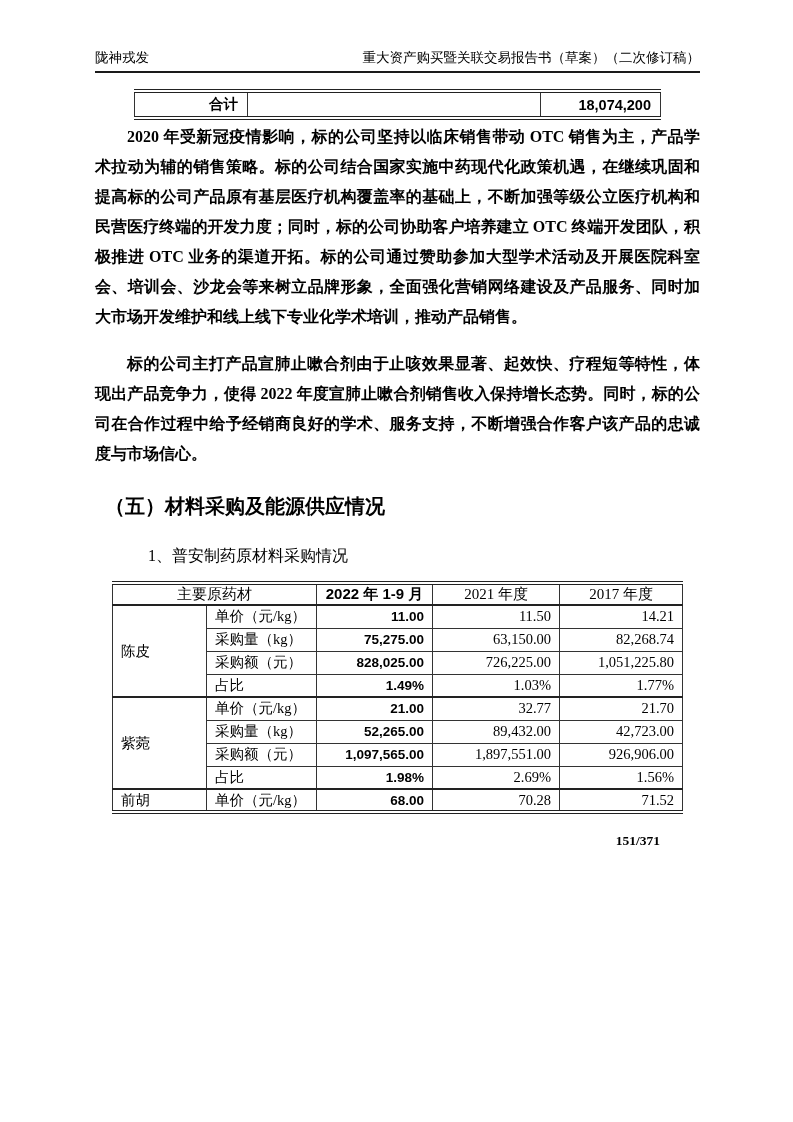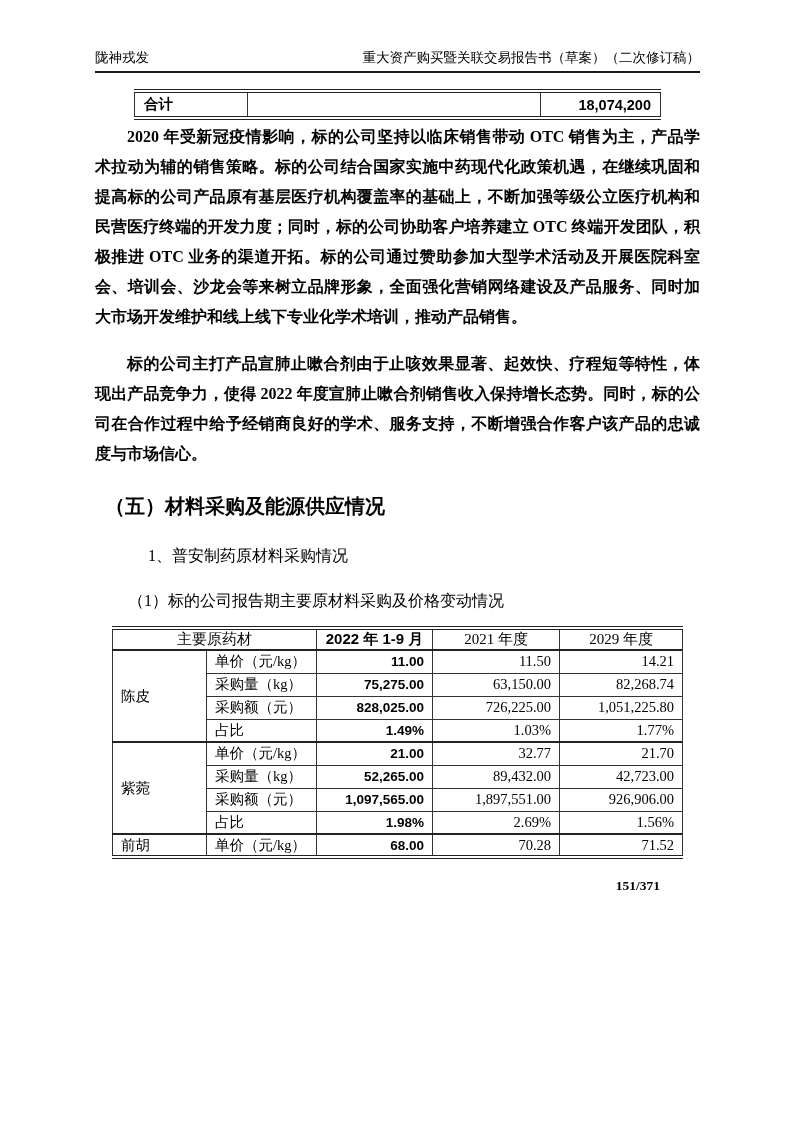--- a/index.html
+++ b/index.html
@@ -38,21 +38,21 @@
     border-right: 1px solid #333333;
     table-layout: fixed;
   }
   .carry-table td {
     border-left: 1px solid #333333;
     border-right: 1px solid #333333;
     height: 27px;
     font-size: 14.5px;
     padding: 0 9px;
   }
-  .carry-label { width: 113px; text-align: left; font-weight: bold; font-family: "Liberation Sans", sans-serif; }
+  .carry-label { width: 113px; text-align: right; font-weight: bold; font-family: "Liberation Sans", sans-serif; }
   .carry-blank { width: 293px; }
   .carry-value { width: 120px; text-align: right; font-weight: bold; font-family: "Liberation Sans", sans-serif; }
   
   .body-text { margin-top: 2px; }
   .body-text p {
     margin: 0 0 17px 0;
     font-size: 16px;
     line-height: 30px;
     text-align: justify;
     text-indent: 2em;
@@ -144,36 +144,35 @@
     </tbody>
       </table>
 
     <div class="body-text">
       <p>2020 年受新冠疫情影响，标的公司坚持以临床销售带动 OTC 销售为主，产品学术拉动为辅的销售策略。标的公司结合国家实施中药现代化政策机遇，在继续巩固和提高标的公司产品原有基层医疗机构覆盖率的基础上，不断加强等级公立医疗机构和民营医疗终端的开发力度；同时，标的公司协助客户培养建立 OTC 终端开发团队，积极推进 OTC 业务的渠道开拓。标的公司通过赞助参加大型学术活动及开展医院科室会、培训会、沙龙会等来树立品牌形象，全面强化营销网络建设及产品服务、同时加大市场开发维护和线上线下专业化学术培训，推动产品销售。</p>
       <p>标的公司主打产品宣肺止嗽合剂由于止咳效果显著、起效快、疗程短等特性，体现出产品竞争力，使得 2022 年度宣肺止嗽合剂销售收入保持增长态势。同时，标的公司在合作过程中给予经销商良好的学术、服务支持，不断增强合作客户该产品的忠诚度与市场信心。</p>
     </div>
 
     <div class="sec-heading">（五）材料采购及能源供应情况</div>
     <div class="sub-heading-1">1、普安制药原材料采购情况</div>
-    <div class="sub-heading-2">（1）标的公司报告期主要原材料采购及价格变动情况</div>
 
     <table class="mat-table">
       <colgroup>
         <col class="col-a">
           <col class="col-b">
           <col class="col-c">
           <col class="col-d">
           <col class="col-e">
       </colgroup>
       <tbody>
           <tr class="head">
         <td colspan="2">主要原药材</td>
         <td class="hb">2022 年 1-9 月</td>
         <td>2021 年度</td>
-        <td>2029 年度</td>
+        <td>2017 年度</td>
       </tr>
 
       <tr class="gstart">
         <td rowspan="4" class="gname">陈皮</td>
         <td class="metric">单价（元/kg）</td>
         <td class="v vb">11.00</td>
         <td class="v">11.50</td>
         <td class="v">14.21</td>
       </tr>
       <tr>

